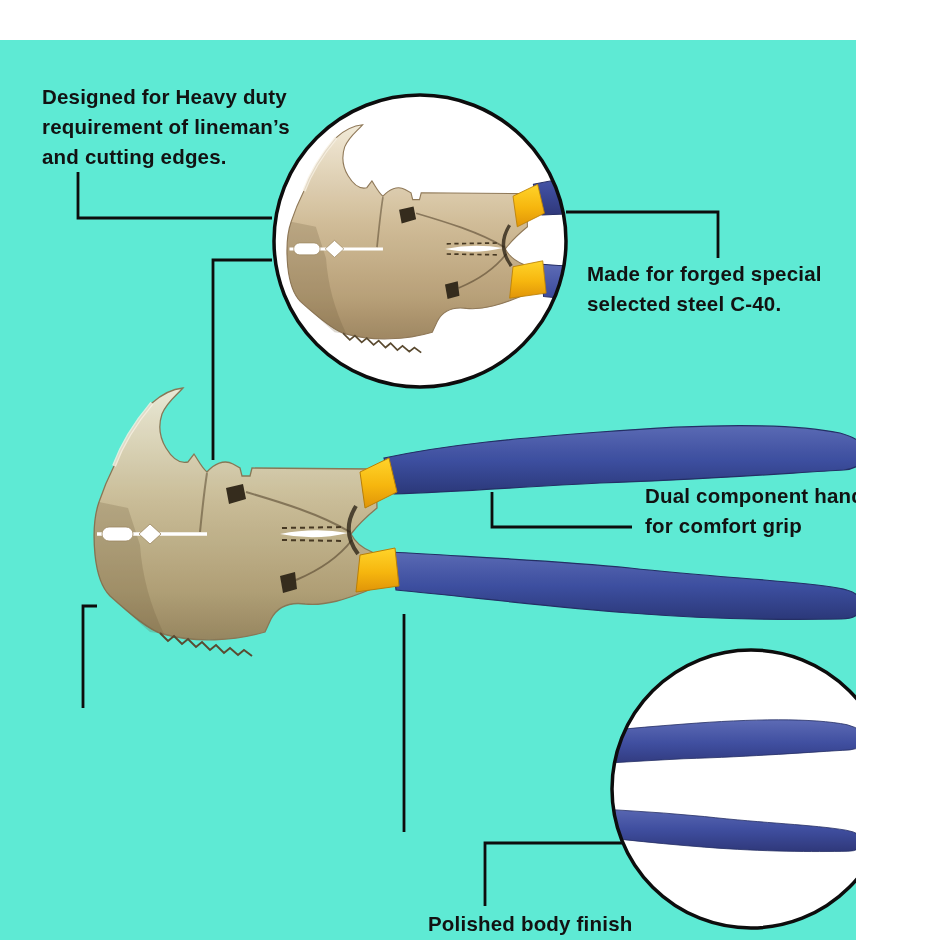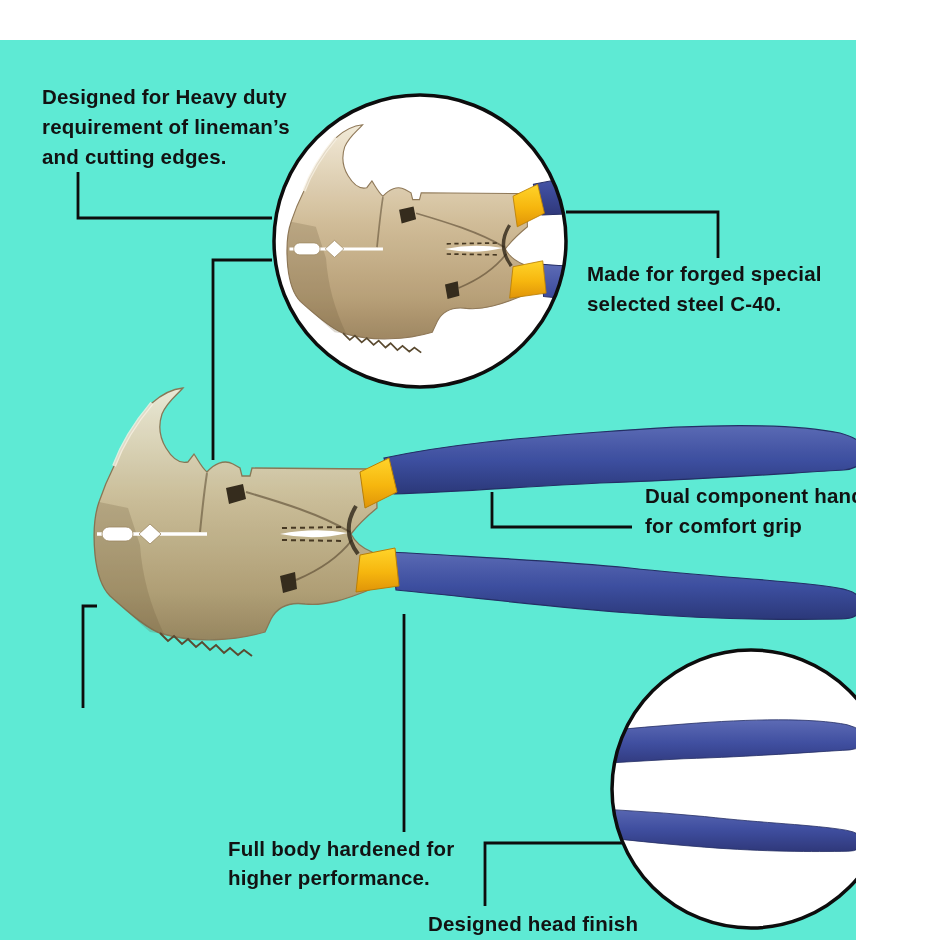--- a/index.html
+++ b/index.html
@@ -146,17 +146,15 @@
 requirement of lineman’s
 and cutting edges.</div>
 
   <div class="label" style="left:587px;top:219px;width:260px;">Made for forged special
 selected steel C-40.</div>
 
   <div class="label" style="left:645px;top:441px;width:250px;">Dual component handle
 for comfort grip</div>
 
 
-  <div class="label tight" style="left:228px;top:794px;width:240px;">Full body hardened for
-higher performance.</div>
 
-  <div class="label" style="left:428px;top:869px;width:240px;">Designed head finish</div>
+  <div class="label" style="left:428px;top:869px;width:240px;">Polished body finish</div>
 </div>
 
 </body></html>

